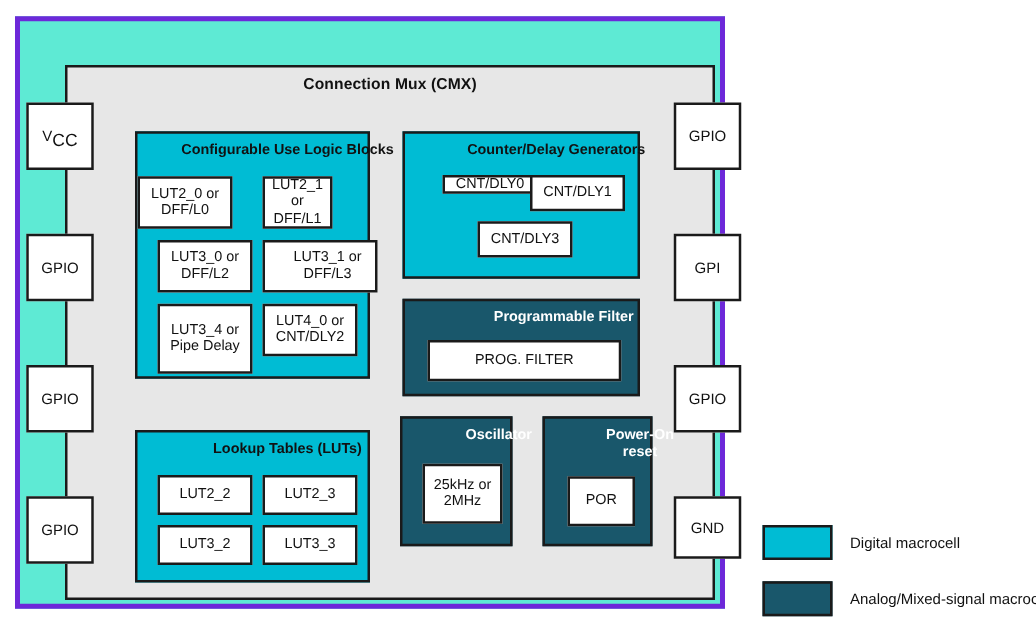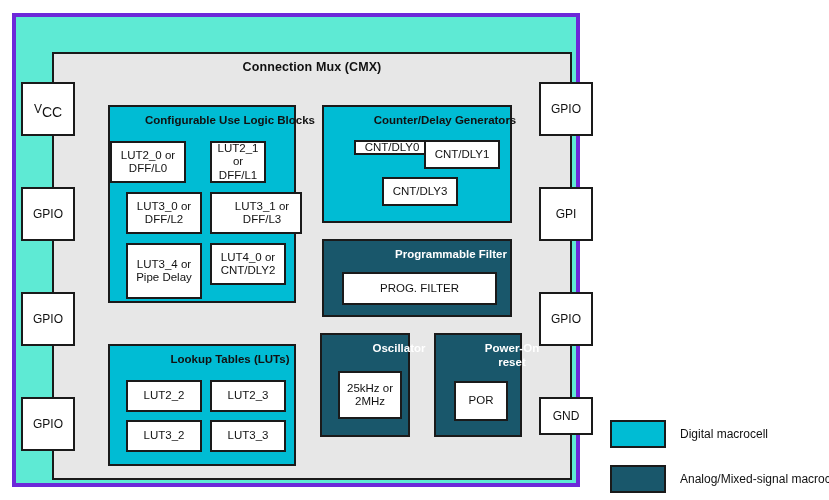--- a/index.html
+++ b/index.html
@@ -154,21 +154,21 @@
   <div id="pins-right">
       <div class="pin pin-right" style="top: 65px; height: 54px;">
         <span>GPIO</span>
       </div>
       <div class="pin pin-right" style="top: 170px; height: 54px;">
         <span>GPI</span>
       </div>
       <div class="pin pin-right" style="top: 275px; height: 54px;">
         <span>GPIO</span>
       </div>
-      <div class="pin pin-right" style="top: 380px; height: 38px;">
+      <div class="pin pin-right" style="top: 380px; height: 50px;">
         <span>GND</span>
       </div>
     </div>
   <div id="blocks-layer">
       <div class="block digital" style="left: 92px; top: 88px; width: 188px; height: 198px;">
         <div class="block-title" style="white-space: pre-line;">Configurable Use Logic Blocks</div>
         <div class="cell" style="left: 0; top: 34px; width: 76px; height: 42px;">LUT2_0 or
 DFF/L0</div>
         <div class="cell" style="left: 100px; top: 34px; width: 56px; height: 42px;">LUT2_1 or
 DFF/L1</div>

